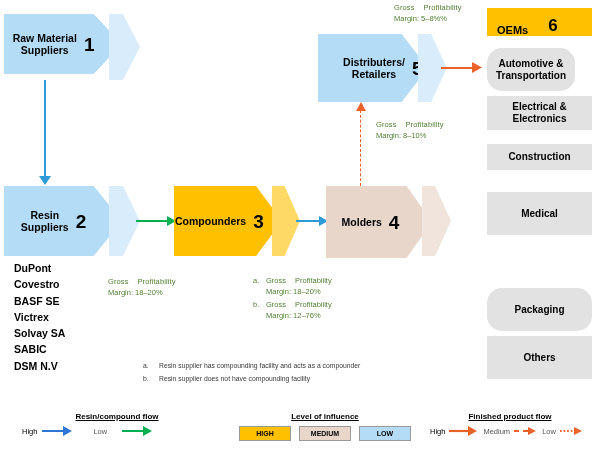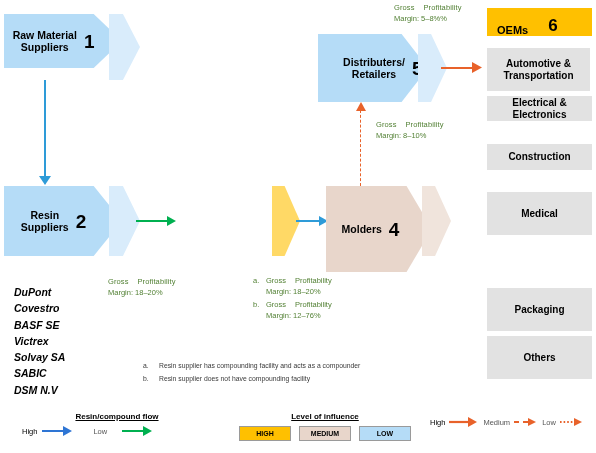--- a/index.html
+++ b/index.html
@@ -87,21 +87,21 @@
   .inf-chip {
     width:52px; height:15px; display:flex; align-items:center; justify-content:center;
     font-size:7px; font-weight:bold; color:#000; border:1px solid #9a9a9a;
   }
 </style>
 </head>
 <body>
 
 <div id="canvas">
 
-  <div class="chev blue" style="left:4px; top:14px; width:118px; height:54px;">
+  <div class="chev blue" style="left:4px; top:14px; width:118px; height:60px;">
     <div class="chev-inner">
       <div class="chev-label">
         <span>Raw Material</span><br>
         <span>Suppliers</span>
       </div>
       <div class="chev-num">1</div>
     </div>
   </div>
   <div class="chev-tail bluelt" style="left:109px; top:14px; width:31px; height:66px;"></div>
 
@@ -119,28 +119,34 @@
       <div class="chev-num">2</div>
     </div>
   </div>
   <div class="chev-tail bluelt" style="left:109px; top:186px; width:31px; height:70px;"></div>
 
   <div class="hline" style="left:136px; top:220px; width:33px; height:1.6px; background:#00b050;"></div>
   <svg class="conn" style="left:167px; top:216px; width:9px; height:10px;" viewBox="0 0 9 10">
     <path d="M0 0 L9 5 L0 10 Z" fill="#00b050"></path>
   </svg>
 
+  <div class="chev amber" style="left:174px; top:186px; width:108px; height:70px;">
+    <div class="chev-inner">
+      <div class="chev-label">Compounders</div>
+      <div class="chev-num">3</div>
+    </div>
+  </div>
   <div class="chev-tail amberlt" style="left:272px; top:186px; width:28px; height:70px;"></div>
 
   <div class="hline" style="left:296px; top:220px; width:25px; height:1.6px; background:#2e9bd8;"></div>
   <svg class="conn" style="left:319px; top:216px; width:9px; height:10px;" viewBox="0 0 9 10">
     <path d="M0 0 L9 5 L0 10 Z" fill="#2e9bd8"></path>
   </svg>
 
-  <div class="chev beige" style="left:326px; top:186px; width:106px; height:86px;">
+  <div class="chev beige" style="left:326px; top:186px; width:106px; height:72px;">
     <div class="chev-inner">
       <div class="chev-label">Molders</div>
       <div class="chev-num">4</div>
     </div>
   </div>
   <div class="chev-tail beigelt" style="left:422px; top:186px; width:29px; height:70px;"></div>
 
   <div class="vline" style="left:360px; top:110px; width:0; height:76px; border-left:1.8px dashed #e8622a;"></div>
   <svg class="conn" style="left:356px; top:102px; width:10px; height:9px;" viewBox="0 0 10 9">
     <path d="M5 0 L10 9 L0 9 Z" fill="#e8622a"></path>
@@ -160,37 +166,37 @@
   <div class="hline" style="left:441px; top:67px; width:34px; height:1.8px; background:#e8622a;"></div>
   <svg class="conn" style="left:472px; top:62px; width:10px; height:11px;" viewBox="0 0 10 11">
     <path d="M0 0 L10 5.5 L0 11 Z" fill="#e8622a"></path>
   </svg>
 
   <div class="oem-head" style="left:487px; top:8px; width:105px; height:28px;">
     <span class="oem-head-label">OEMs</span>
     <span class="oem-head-num">6</span>
   </div>
 
-  <div class="oem-item" style="left:487px; top:48px; width:103px; height:43px;">
+  <div class="oem-item" style="left:487px; top:48px; width:88px; height:43px;border-radius:15px;">
     <span>
       <span>Automotive &amp;</span><br><span>Transportation</span>
     </span>
   </div>
-  <div class="oem-item" style="left:487px; top:96px; width:105px; height:25px;">
+  <div class="oem-item" style="left:487px; top:96px; width:105px; height:34px;">
     <span>
       <span>Electrical &amp;</span><br><span>Electronics</span>
     </span>
   </div>
   <div class="oem-item" style="left:487px; top:144px; width:105px; height:26px;">
     <span>Construction</span>
   </div>
   <div class="oem-item" style="left:487px; top:192px; width:105px; height:43px;">
     <span>Medical</span>
   </div>
-  <div class="oem-item" style="left:487px; top:288px; width:105px; height:43px;">
+  <div class="oem-item" style="left:487px; top:288px; width:105px; height:43px;border-radius:15px;">
     <span>Packaging</span>
   </div>
   <div class="oem-item" style="left:487px; top:336px; width:105px; height:43px;">
     <span>Others</span>
   </div>
 
   <div class="margin-note" style="left:394px; top:3px;">
     <div class="row1"><span>Gross</span><span class="gap"></span><span>Profitability</span></div>
     <div><span>Margin: 5–8%%</span></div>
   </div>
@@ -215,21 +221,21 @@
     </div>
     <div class="mn" style="margin-top:2px;">
       <span class="mn-mk">b.</span>
       <span>
         <span>Gross</span><span class="gap"></span><span>Profitability</span><br>
         <span>Margin: 12–76%</span>
       </span>
     </div>
   </div>
 
-  <div class="supplier-list" style="left:14px; top:284px;font-style:italic;">
+  <div class="supplier-list" style="left:14px; top:260px;">
     <div>DuPont</div>
     <div>Covestro</div>
     <div>BASF SE</div>
     <div>Victrex</div>
     <div>Solvay SA</div>
     <div>SABIC</div>
     <div>DSM N.V</div>
   </div>
 
   <div class="footnotes" style="left:143px; top:360px;">
@@ -262,20 +268,21 @@
   <div class="legend" style="left:232px; top:412px; width:186px;">
     <div class="legend-title">Level of influence</div>
     <div class="legend-row" style="justify-content:center; gap:8px;">
       <span class="inf-chip" style="background:#ffc000;">HIGH</span>
       <span class="inf-chip" style="background:#e8d6cb;">MEDIUM</span>
       <span class="inf-chip" style="background:#b5dcf7;">LOW</span>
     </div>
   </div>
 
   <div class="legend" style="left:430px; top:412px; width:160px;">
+    <div class="legend-title">Finished product flow</div>
     <div class="legend-row" style="justify-content:flex-start; gap:4px;">
       <span class="legend-lbl">High</span>
       <svg width="28" height="10" viewBox="0 0 28 10">
         <line x1="0" y1="5" x2="20" y2="5" stroke="#e8622a" stroke-width="2.2"></line>
         <path d="M19 0 L28 5 L19 10 Z" fill="#e8622a"></path>
       </svg>
       <span class="legend-lbl grey" style="margin-left:2px;">Medium</span>
       <svg width="22" height="10" viewBox="0 0 22 10">
         <line x1="0" y1="5" x2="14" y2="5" stroke="#e8622a" stroke-width="2" stroke-dasharray="5,4"></line>
         <path d="M14 1 L22 5 L14 9 Z" fill="#e8622a"></path>

